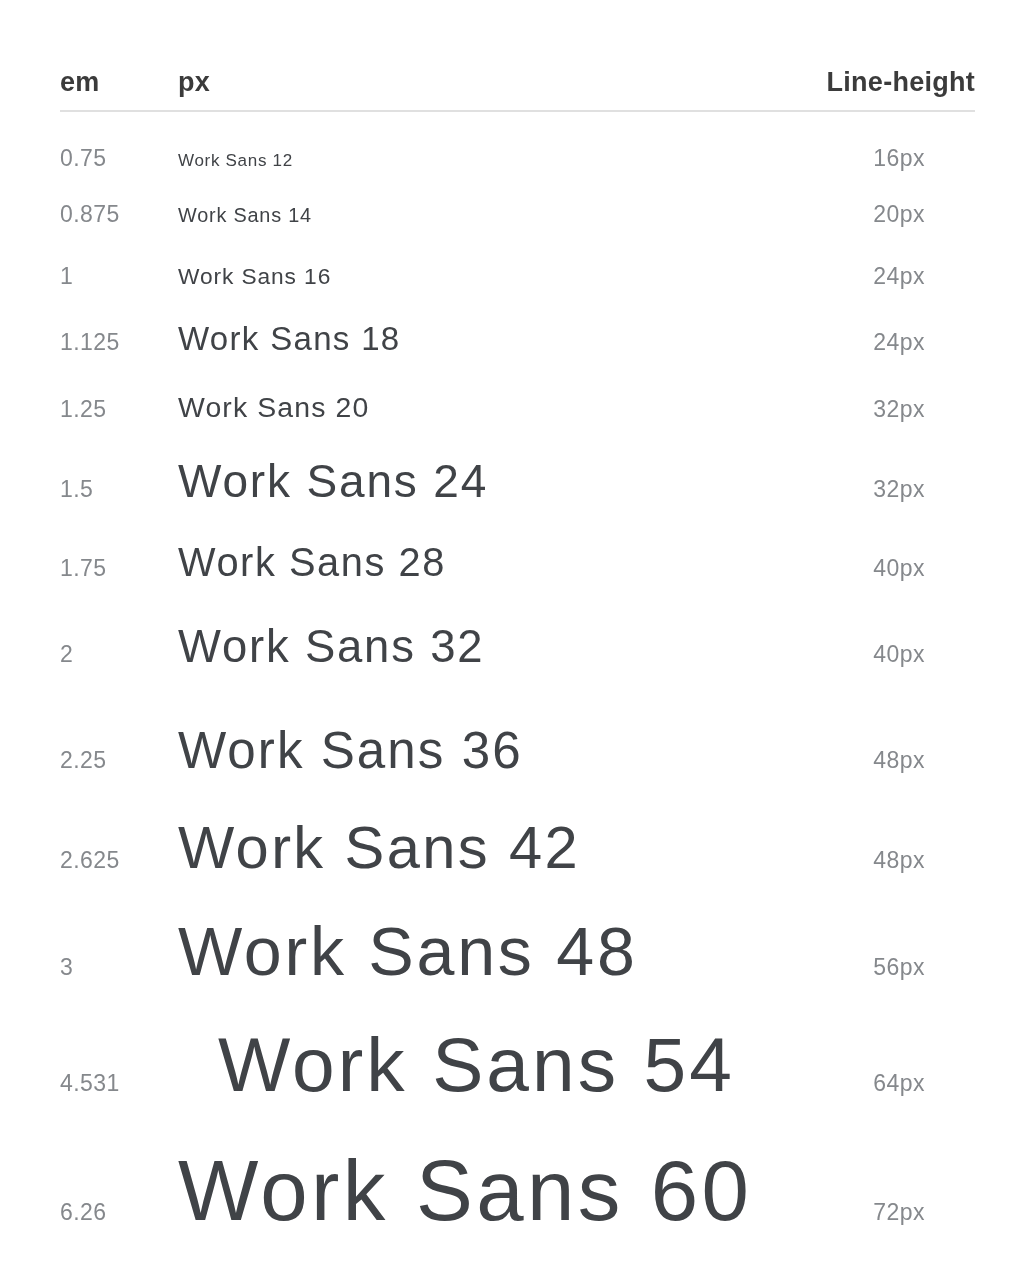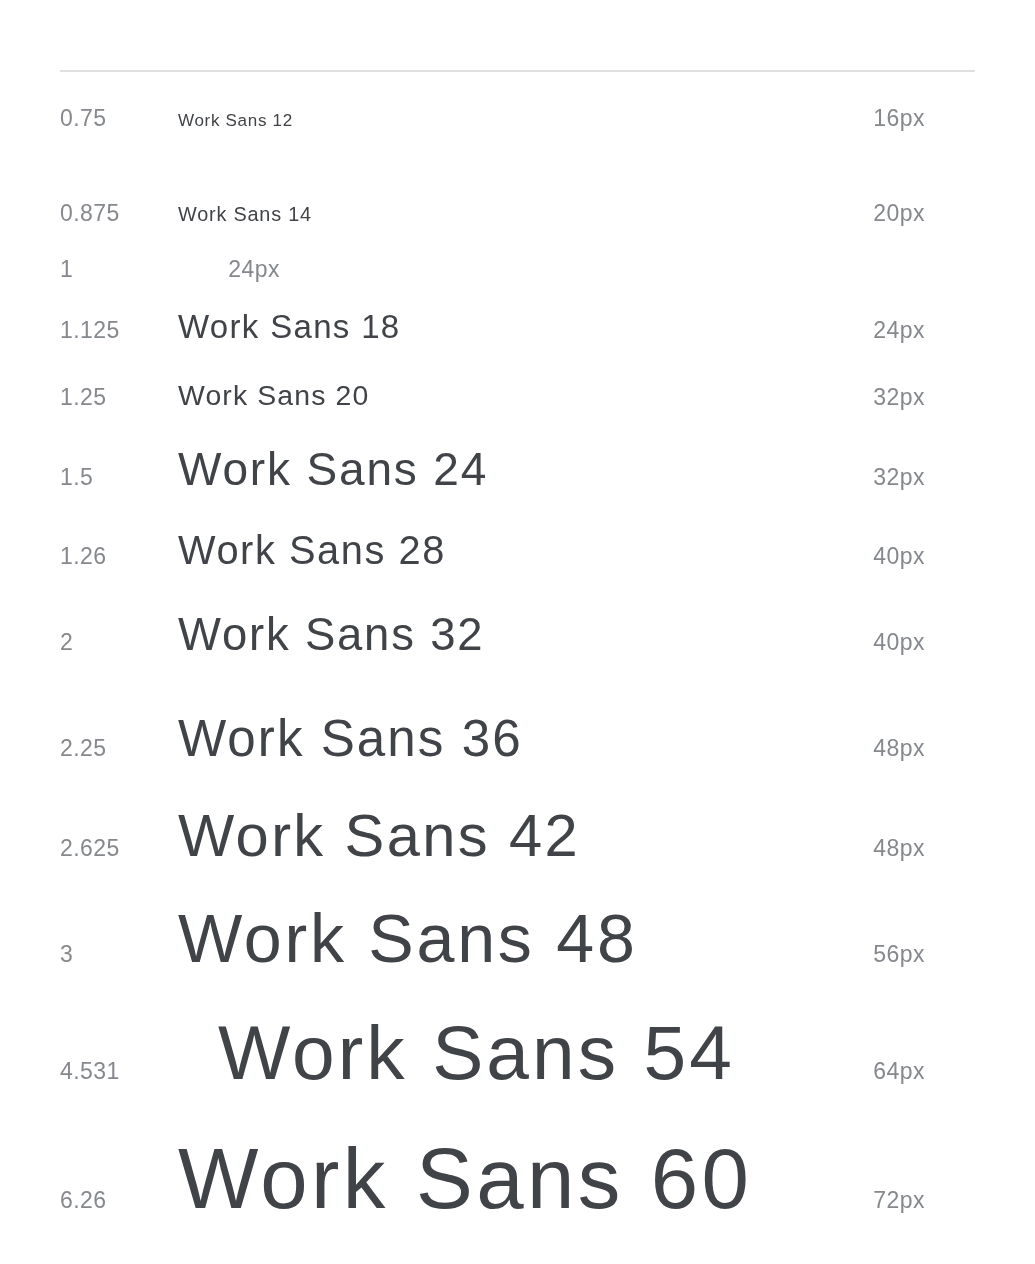--- a/index.html
+++ b/index.html
@@ -54,36 +54,42 @@
   .sample {
     color: var(--sample-text);
     letter-spacing: 0.04em;
     white-space: nowrap;
   }
 </style>
 </head>
 <body>
 
 <div class="table">
+  <div class="thead">
+    <div class="col-em">em</div>
+    <div class="col-sample">px</div>
+    <div class="col-lh th-lh">Line-height</div>
+  </div>
   <div class="divider"></div>
   <div class="rows" id="rows">
   <div class="row">
     <div class="col-em meta">0.75</div>
     <div class="col-sample sample" style="font-size: 17.04px; line-height: 22.72px;">Work Sans 12</div>
     <div class="col-lh meta">16px</div>
   </div>
 
   <div class="row">
     <div class="col-em meta">0.875</div>
-    <div class="col-sample sample" style="font-size: 19.88px; line-height: 28.4px; margin-top: 39px;">Work Sans 14</div>
+    <div class="col-sample sample" style="font-size: 19.88px; line-height: 28.4px;">Work Sans 14</div>
     <div class="col-lh meta">20px</div>
   </div>
 
   <div class="row">
     <div class="col-em meta">1</div>
+    <div class="col-sample sample" style="font-size: 22.72px; line-height: 34.08px;">Work Sans 16</div>
     <div class="col-lh meta">24px</div>
   </div>
 
   <div class="row">
     <div class="col-em meta">1.125</div>
     <div class="col-sample sample" style="font-size: 33px; line-height: 34.08px;">Work Sans 18</div>
     <div class="col-lh meta">24px</div>
   </div>
 
   <div class="row">
@@ -92,21 +98,21 @@
     <div class="col-lh meta">32px</div>
   </div>
 
   <div class="row">
     <div class="col-em meta">1.5</div>
     <div class="col-sample sample" style="font-size: 46px; line-height: 45.44px;">Work Sans 24</div>
     <div class="col-lh meta">32px</div>
   </div>
 
   <div class="row">
-    <div class="col-em meta">1.26</div>
+    <div class="col-em meta">1.75</div>
     <div class="col-sample sample" style="font-size: 39.76px; line-height: 56.8px;">Work Sans 28</div>
     <div class="col-lh meta">40px</div>
   </div>
 
   <div class="row">
     <div class="col-em meta">2</div>
     <div class="col-sample sample" style="font-size: 45.44px; line-height: 56.8px;">Work Sans 32</div>
     <div class="col-lh meta">40px</div>
   </div>
 

